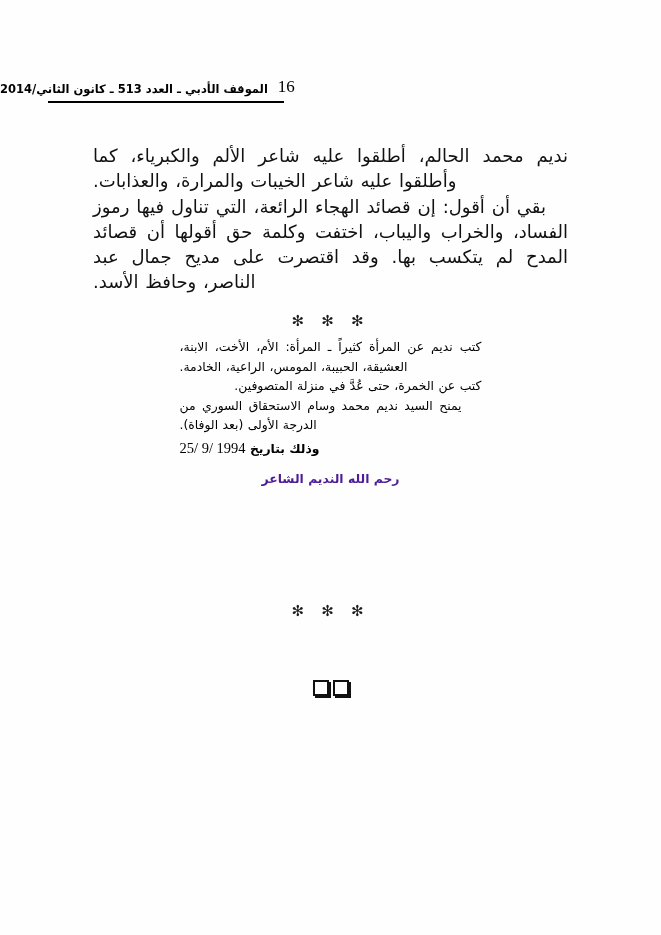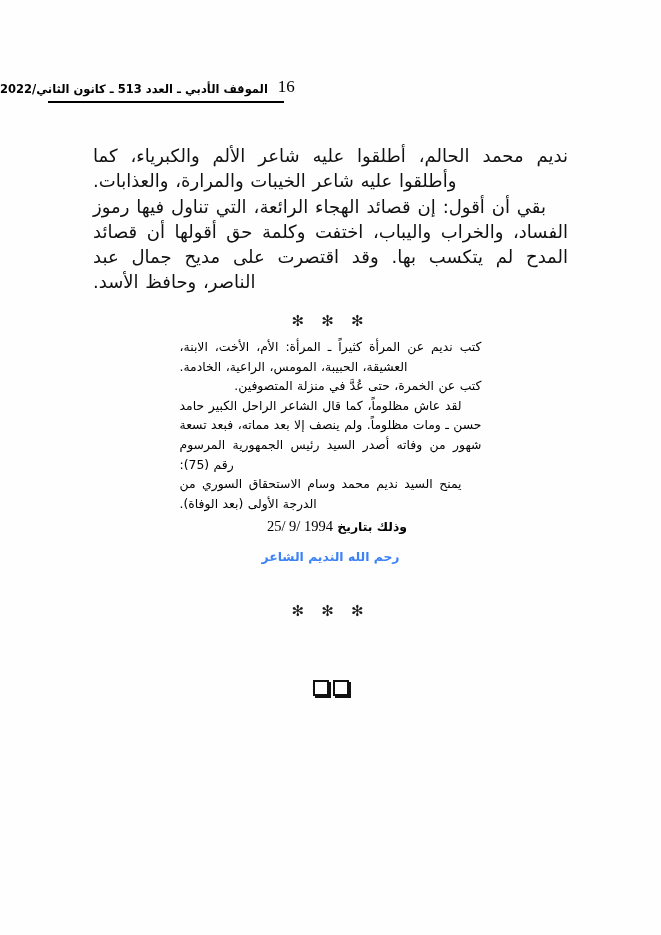--- a/index.html
+++ b/index.html
@@ -127,37 +127,37 @@
   .bline.align-right { text-align: right; text-align-last: right; }
   .bline.indent { text-indent: 20px; }
   .bline.gap { margin-top: 0; }
 
   .date-line {
     font-family: "DejaVu Sans", "Liberation Sans", sans-serif;
     font-weight: 700;
     font-size: 12.4px;
     line-height: 21px;
     color: #000;
-    margin: 3px 0 0 13px;
-    text-align: center;
+    margin: 3px 0 0 0;
+    text-align: left;
     direction: rtl;
   }
   .date-num {
     font-family: "Liberation Serif", "DejaVu Serif", serif;
     font-weight: 400;
     font-size: 14.5px;
     direction: ltr;
     unicode-bidi: embed;
   }
   .closing-line {
     font-family: "DejaVu Sans", "Liberation Sans", sans-serif;
     font-weight: 700;
     font-size: 12.4px;
     line-height: 21px;
-    color: #3b82f6;
+    color: #4c1d95;
     margin: 9px 0 12px 0;
     text-align: center;
     direction: rtl;
   }
 
   
   .end-marks {
     position: absolute;
     top: 680px;
     left: 0;
@@ -174,36 +174,35 @@
     box-shadow: 2px 2px 0 0 #111;
   }
 </style>
 </head>
 <body>
 
 <div class="page">
 
   <div class="header">
     <span class="header-page">16</span>
-    <span class="header-line">الموقف الأدبي ـ العدد 513 ـ كانون الثاني/2022</span>
+    <span class="header-line">الموقف الأدبي ـ العدد 513 ـ كانون الثاني/2014</span>
   </div>
   <div class="header-rule"></div>
 
   <div class="body-block">
     <p class="para">نديم محمد الحالم، أطلقوا عليه شاعر الألم والكبرياء، كما وأطلقوا عليه شاعر الخيبات والمرارة، والعذابات.</p>
     <p class="para">بقي أن أقول: إن قصائد الهجاء الرائعة، التي تناول فيها رموز الفساد، والخراب واليباب، اختفت وكلمة حق أقولها أن قصائد المدح لم يتكسب بها. وقد اقتصرت على مديح جمال عبد الناصر، وحافظ الأسد.</p>
   </div>
 
   <div class="stars stars-1">✻ ✻ ✻</div>
 
   <div class="bold-block">
     <div class="bold-inner">
       <p class="bline last-left">كتب نديم عن المرأة كثيراً ـ المرأة: الأم، الأخت، الابنة، العشيقة، الحبيبة، المومس، الراعية، الخادمة.</p>
       <p class="bline align-right gap">كتب عن الخمرة، حتى عُدَّ في منزلة المتصوفين.</p>
-      <p class="bline last-left gap indent">لقد عاش مظلوماً، كما قال الشاعر الراحل الكبير حامد حسن ـ ومات مظلوماً. ولم ينصف إلا بعد مماته، فبعد تسعة شهور من وفاته أصدر السيد رئيس الجمهورية المرسوم رقم (75):</p>
       <p class="bline last-left gap indent">يمنح السيد نديم محمد وسام الاستحقاق السوري من الدرجة الأولى (بعد الوفاة).</p>
       <p class="date-line">
         <span>وذلك بتاريخ</span>
         <span class="date-num">25/ 9/ 1994</span>
       </p>
       <p class="closing-line">رحم الله النديم الشاعر</p>
     </div>
   </div>
 
   <div class="stars stars-2">✻ ✻ ✻</div>

